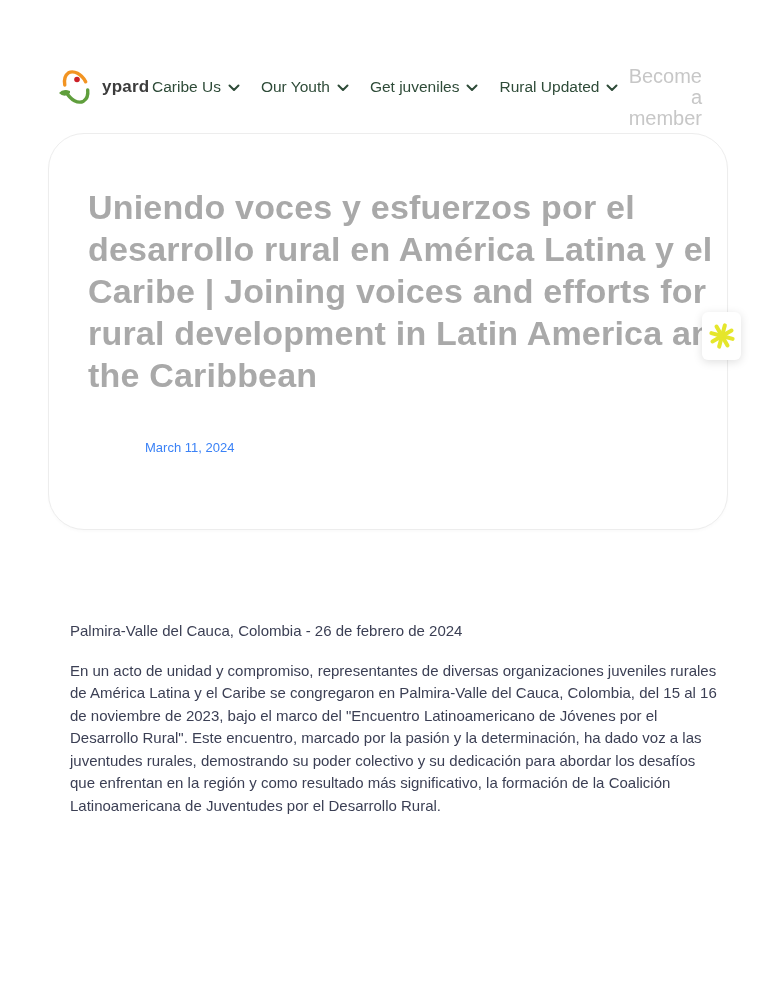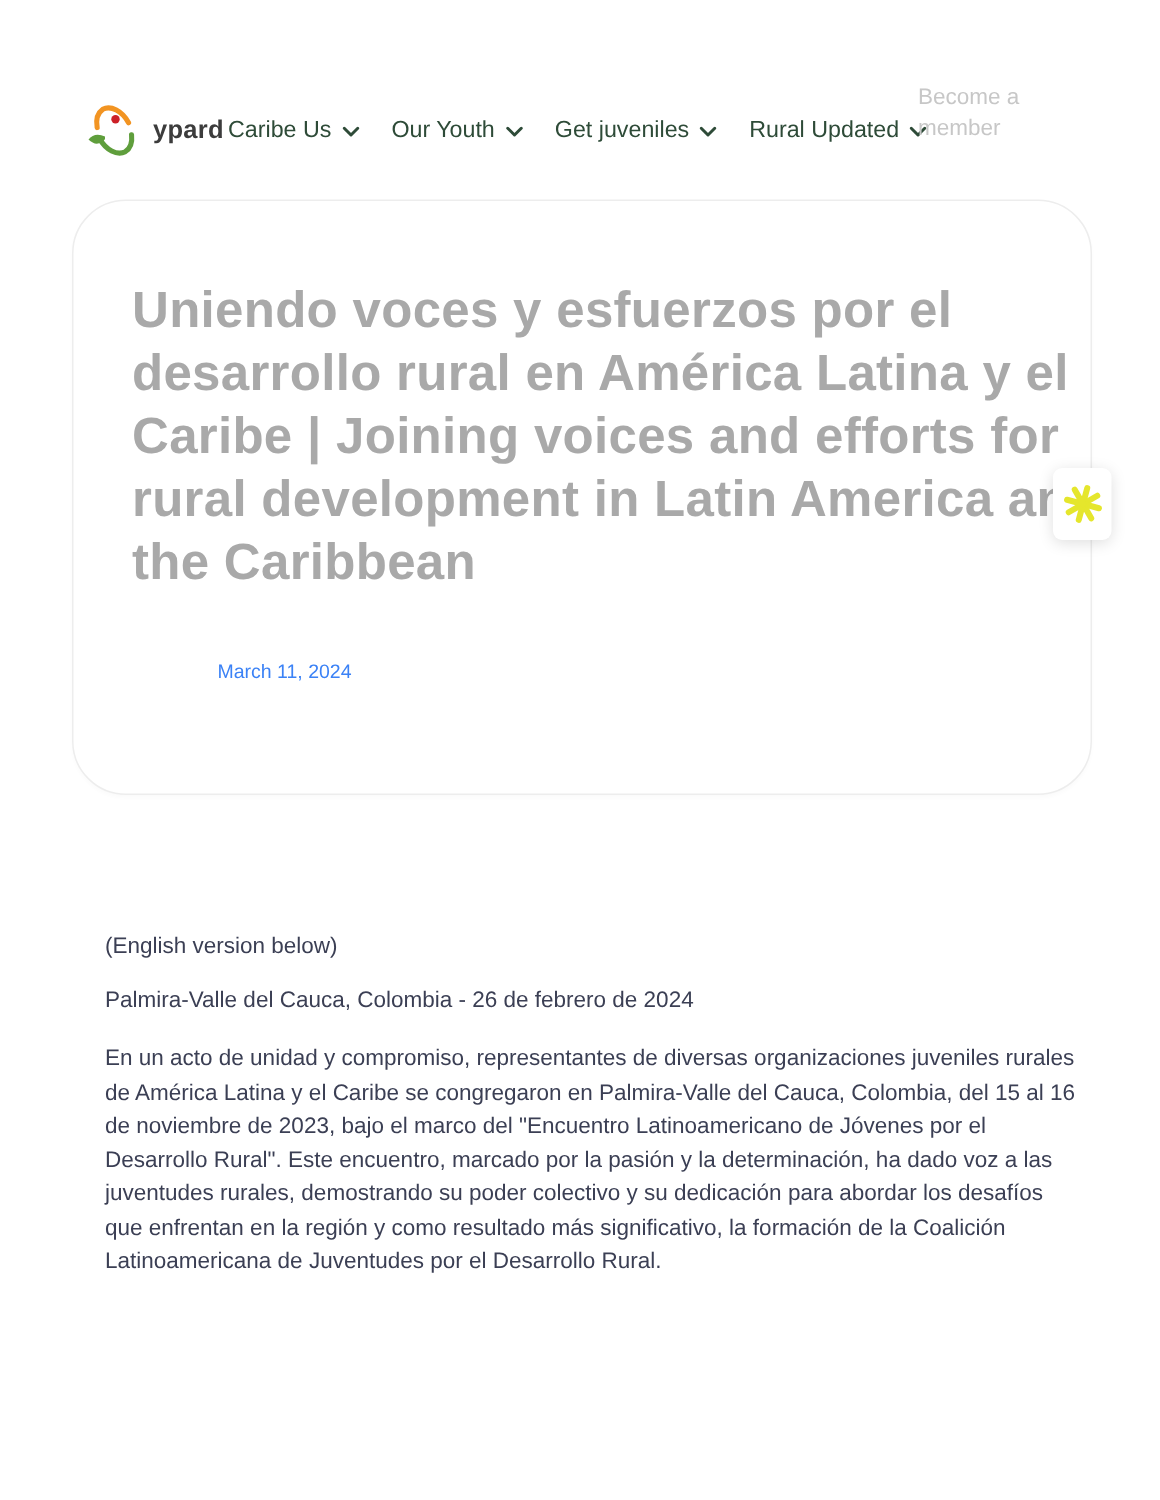--- a/index.html
+++ b/index.html
@@ -17,22 +17,22 @@
   .header { position: absolute; left: 0; top: 0; width: 773px; height: 130px; background: #fff; padding-left: 24px; }
   .logo { position: absolute; left: 56px; top: 66px; display: flex; align-items: center; gap: 2px; cursor: pointer; }
   .logo-text { font-size: 17px; font-weight: bold; color: #3c3c3c; letter-spacing: 0.2px; }
   .nav { position: absolute; left: 152px; top: 78px; display: flex; gap: 21px; align-items: center; }
   .nav-item {
     display: flex; align-items: center; gap: 7px;
     color: #2e4b38; font-size: 15.5px; cursor: pointer; white-space: nowrap;
   }
   .nav-item .chev { display: inline-flex; margin-top: 2px; }
   .member-link {
-    position: absolute; left: 612px; top: 54px; width: 90px;
-    text-align: left; font-size: 15px; line-height: 21px;
+    position: absolute; left: 612px; top: 66px; width: 90px;
+    text-align: right; font-size: 20px; line-height: 21px;
     color: #c7c7c7; cursor: pointer;
   }
 
   
   .hero-card {
     position: absolute; left: 48px; top: 133px; width: 680px; height: 397px;
     background: #ffffff;
     border: 1px solid #ededed;
     border-radius: 36px;
     box-shadow: 0 2px 3px rgba(0,0,0,0.02);
@@ -146,18 +146,17 @@
           <line x1="14" y1="14" x2="14" y2="3" transform="rotate(195 14 14)"></line>
           <line x1="14" y1="14" x2="14" y2="3" transform="rotate(240 14 14)"></line>
           <line x1="14" y1="14" x2="14" y2="3" transform="rotate(285 14 14)"></line>
           <line x1="14" y1="14" x2="14" y2="3" transform="rotate(330 14 14)"></line>
         </g>
       </svg>
     </span>
   </div>
 
   <div class="article">
-    <p class="body-p p-english">(English version below)</p>
     <p class="body-p p-dateline">Palmira-Valle del Cauca, Colombia - 26 de febrero de 2024</p>
     <p class="body-p">En un acto de unidad y compromiso, representantes de diversas organizaciones juveniles rurales de América Latina y el Caribe se congregaron en Palmira-Valle del Cauca, Colombia, del 15 al 16 de noviembre de 2023, bajo el marco del "Encuentro Latinoamericano de Jóvenes por el Desarrollo Rural". Este encuentro, marcado por la pasión y la determinación, ha dado voz a las juventudes rurales, demostrando su poder colectivo y su dedicación para abordar los desafíos que enfrentan en la región y como resultado más significativo, la formación de la Coalición Latinoamericana de Juventudes por el Desarrollo Rural.</p>
   </div>
 
 </div>
 
 </body></html>

